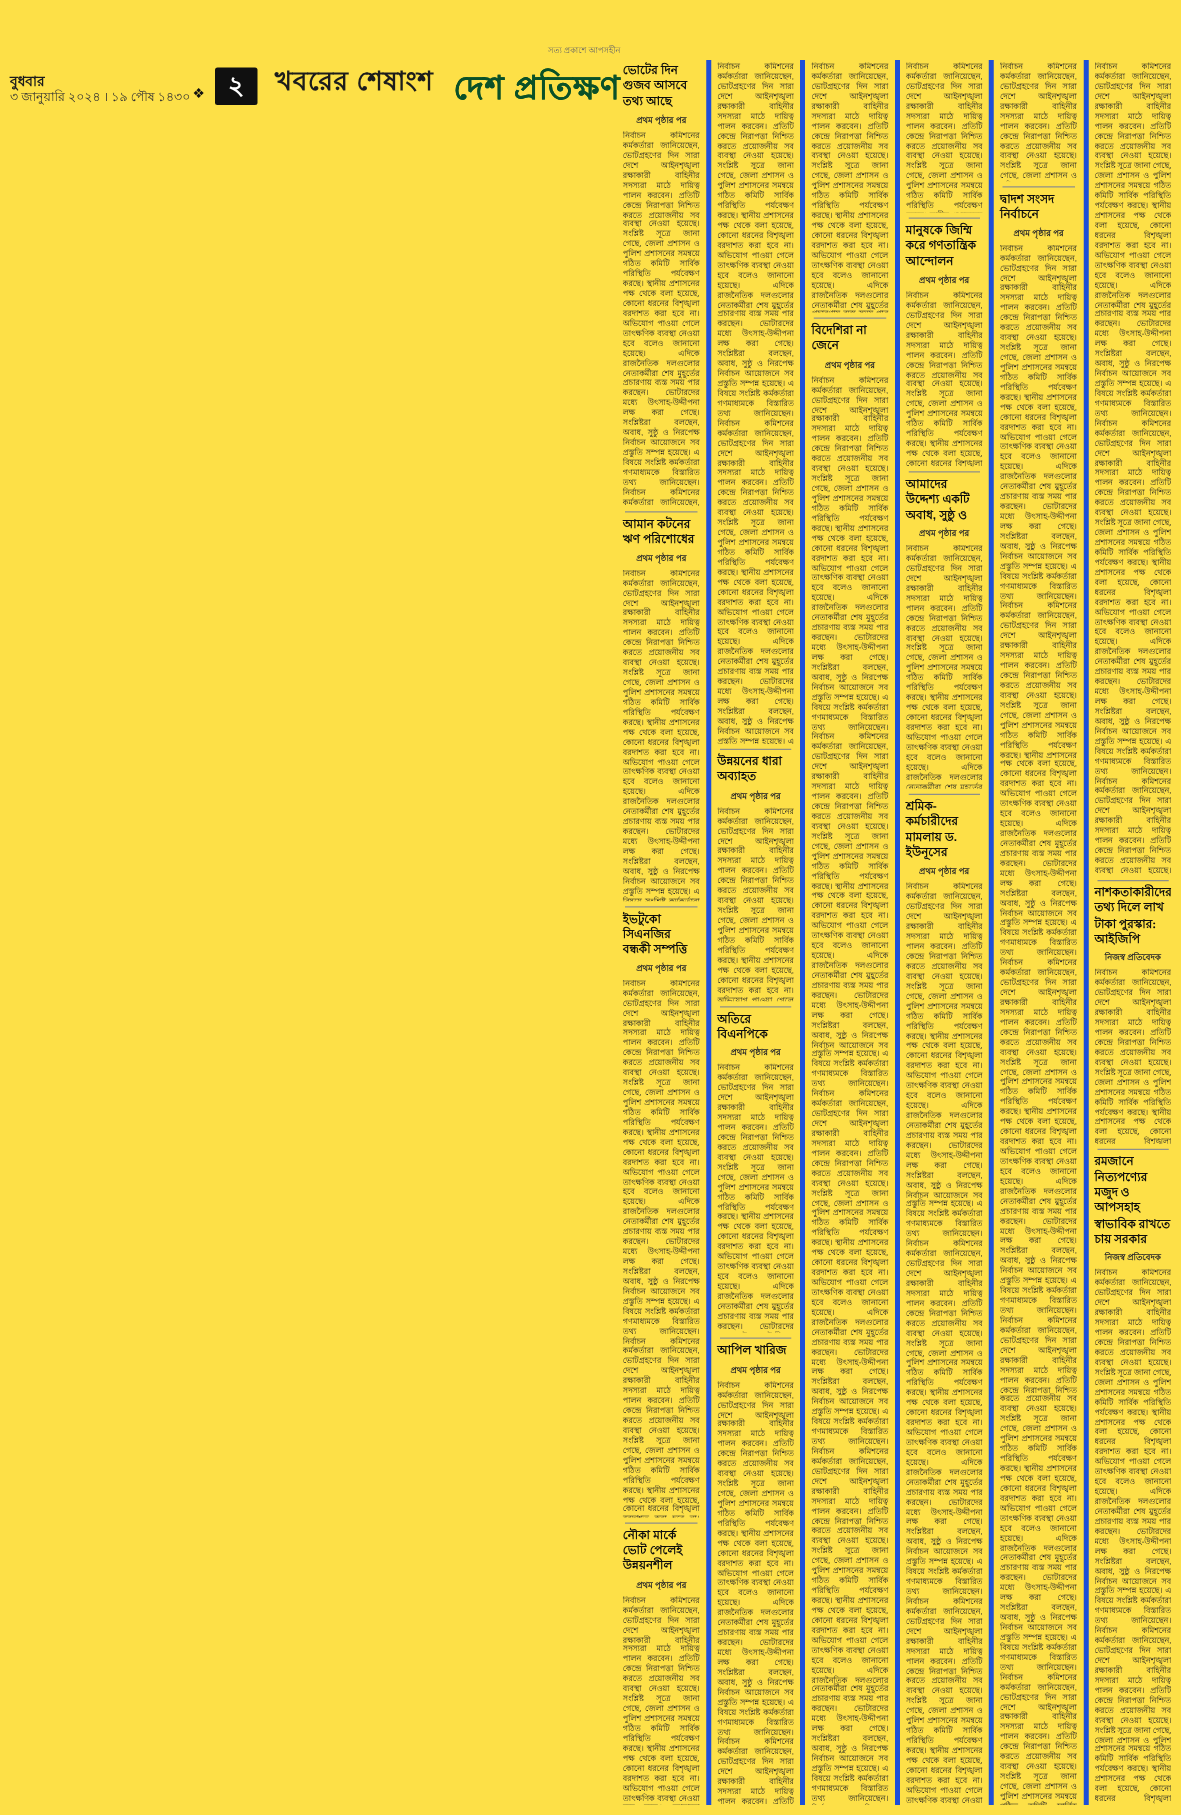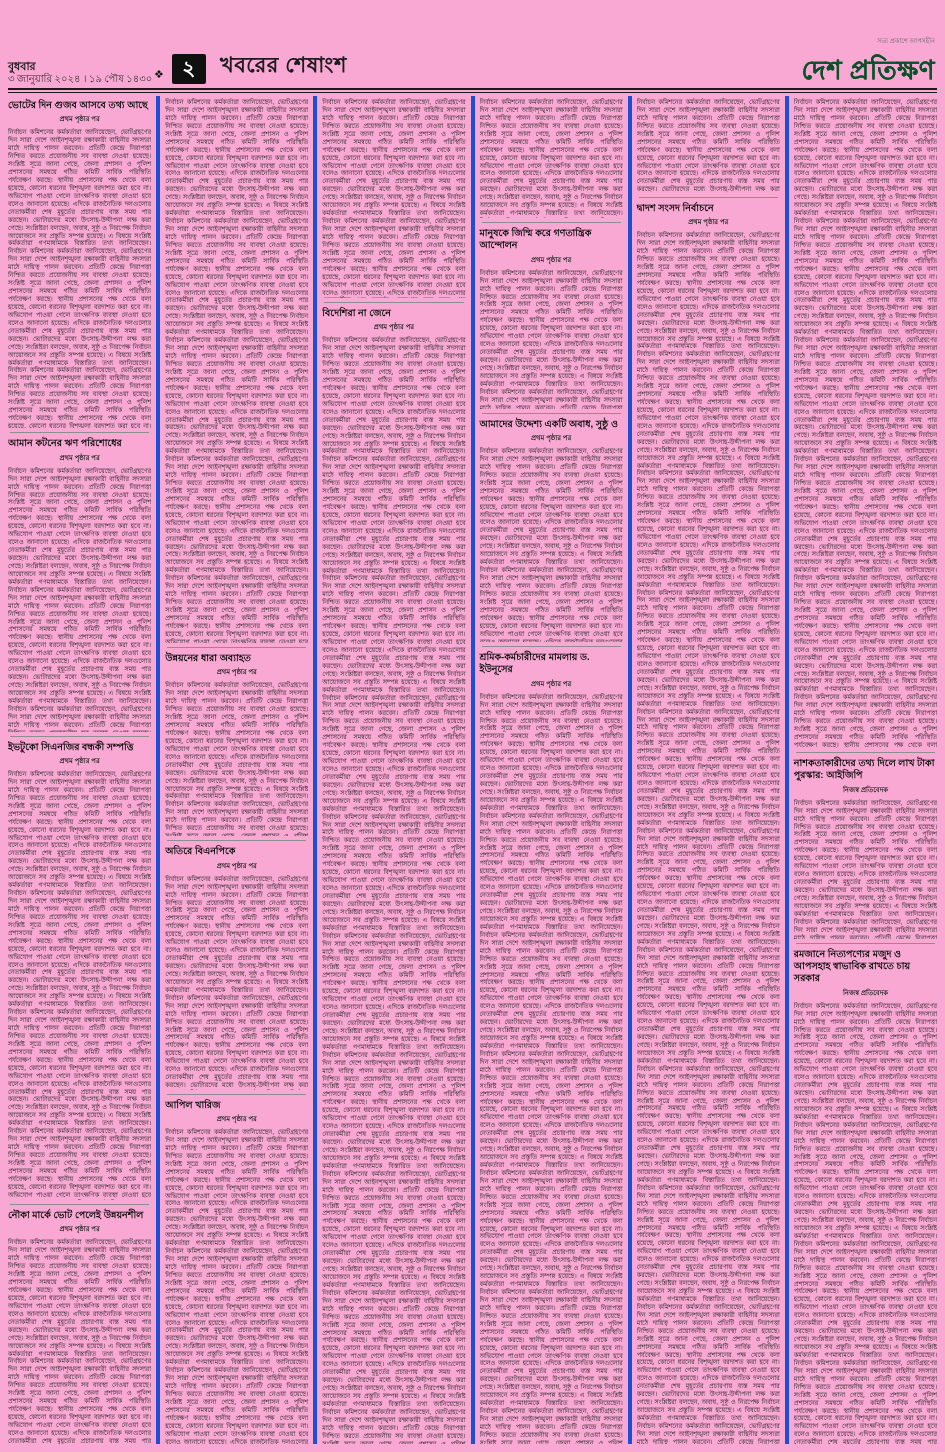--- a/index.html
+++ b/index.html
@@ -1,20 +1,20 @@
 <!DOCTYPE html>
 <html><head>
 <meta charset="utf-8">
 <style>
   html,body{margin:0;padding:0;background:#d9d9d9;}
   .page{
     width:945px;height:1452px;box-sizing:border-box;
-    background:#f9a8d4;color:#1c1c1c;
+    background:#fde047;color:#1c1c1c;
     font-family:"Liberation Sans", sans-serif;
-    padding:48px 8px 8px;display:flex;flex-direction:column;
+    padding:48px 8px 8px;display:flex;flex-direction:row;
     overflow:hidden;position:relative;margin:0 auto;
   }
   
   .header{display:flex;align-items:flex-end;gap:8px;height:36px;}
   .date-block{width:138px;line-height:1.15;}
   .weekday{font-size:11px;font-weight:bold;}
   .date{font-size:10px;color:#333;white-space:nowrap;font-family:Liberation Serif, serif;}
   .ornament{font-size:11px;color:#111;margin-bottom:3px;}
   .page-box{
     width:34px;height:30px;background:#101010;color:#fff;
@@ -27,21 +27,21 @@
   .tagline{font-size:6.5px;color:#666;margin-bottom:1px;}
   .masthead{font-size:26px;font-weight:bold;color:#0a5128;letter-spacing:.5px;text-shadow:0 0 .4px #0a5128;margin-top:12px;}
   .header-rule{border-top:2px solid #1a1a1a;border-bottom:1px solid #1a1a1a;height:2px;margin:4px 0 3px;}
   
   .columns{flex:1;min-height:0;display:flex;overflow:hidden;}
   .column{
     flex:1;min-width:0;display:flex;flex-direction:column;overflow:hidden;
     padding:2px 5px 0;border-left:4px solid #1d4ed8;
   }
   .column:first-child{border-left:none;padding-left:0;}
-  .column:last-child{padding-right:0;}
+  .column:last-child{padding-right:0;font-family:Liberation Serif, serif;}
   .article{display:flex;flex-direction:column;min-height:0;}
   .article.grow{flex:1;}
   .divider{border-top:1px solid #8f8f8a;margin:4px 2px 3px;}
   .headline{
     font-size:9.5px;font-weight:bold;text-align:left;line-height:1.3;
     margin:1px 0 2px;color:#0d0d0d;
   }
   .sub{font-size:6.8px;font-weight:bold;text-align:center;color:#2a2a2a;margin:0 0 3px;}
   .body{
     font-size:6.4px;line-height:1.24;text-align:justify;color:#242424;

